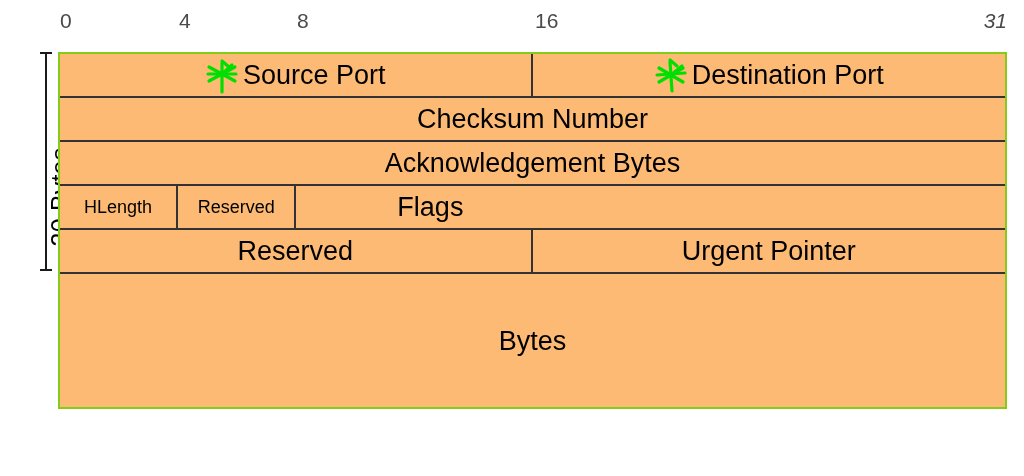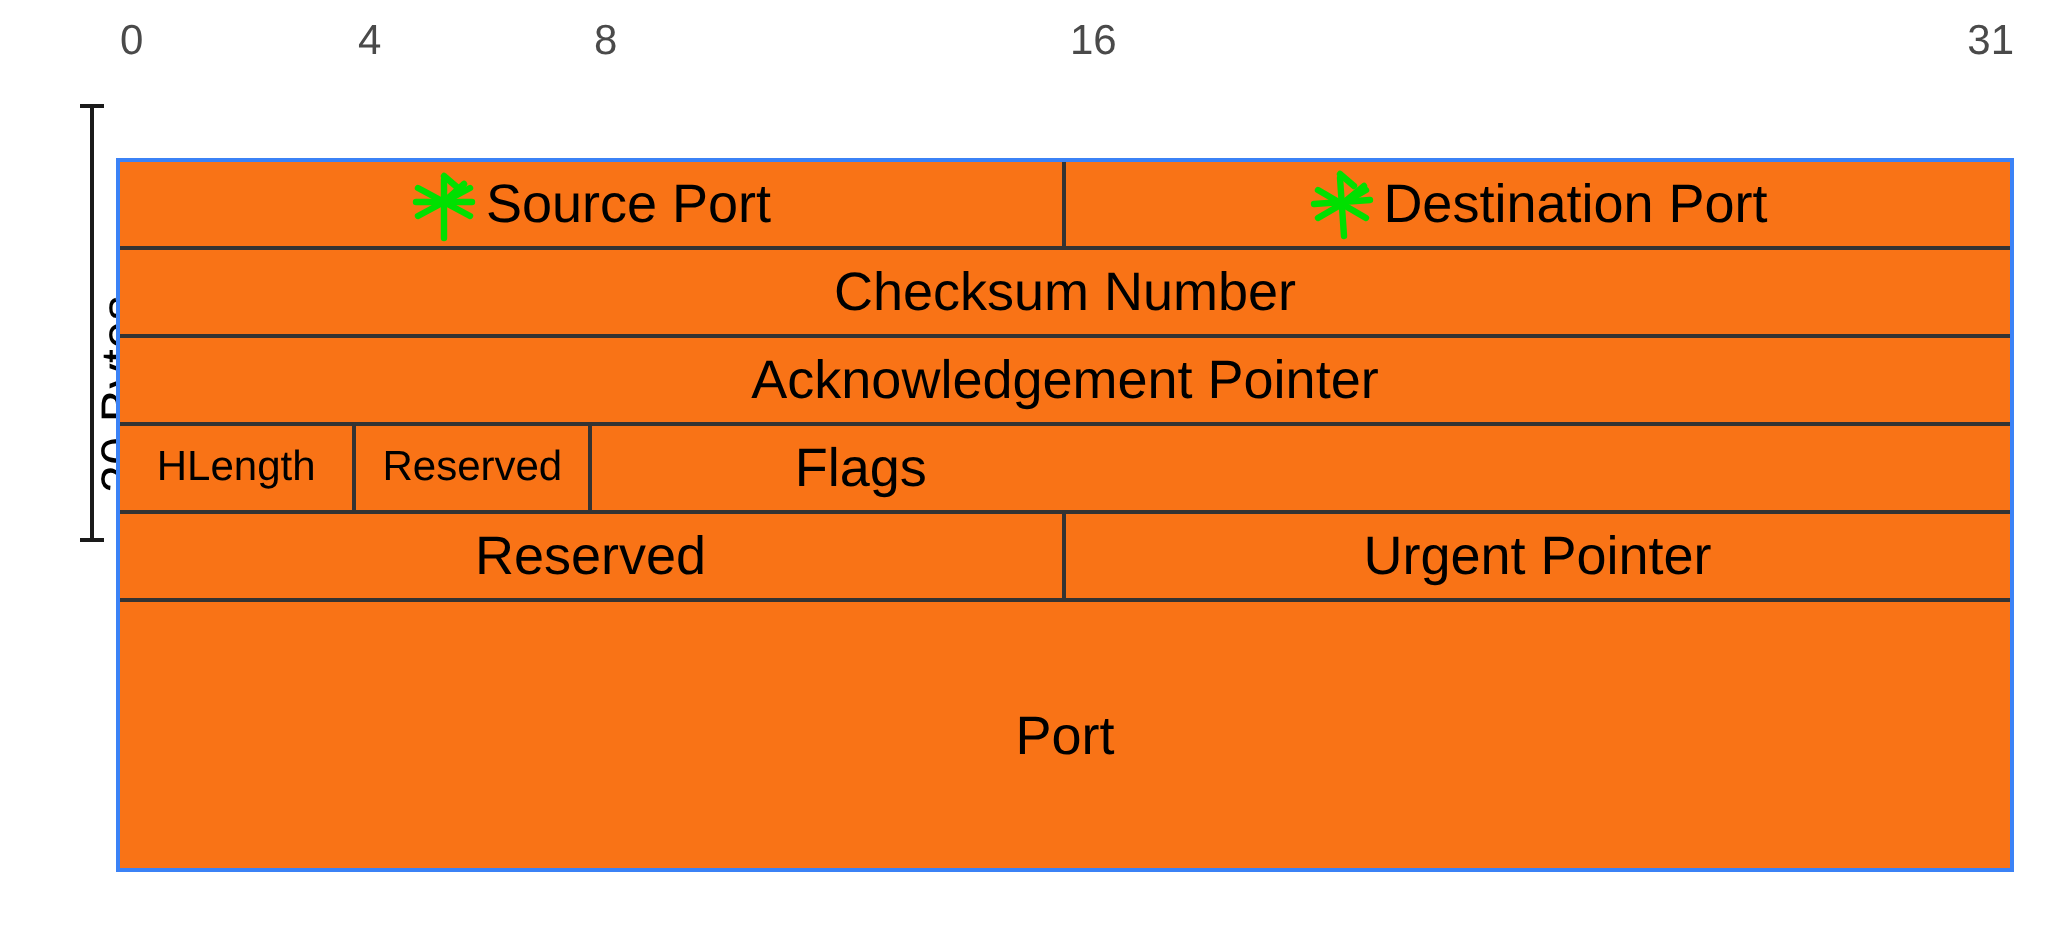--- a/index.html
+++ b/index.html
@@ -34,21 +34,21 @@
   .bit-tick {
     position: absolute;
     top: 0;
     font-size: 21px;
     line-height: 26px;
     color: #4a4a4a;
     font-family: "Liberation Sans", sans-serif;
     white-space: nowrap;
   }
   .bit-tick.left  { transform: translateX(2px); }
-  .bit-tick.right { transform: translateX(-100%); }
+  .bit-tick.right { transform: translateX(-100%); font-style: italic; }
 
   
   .byte-bracket {
     position: absolute;
     left: 40px;
     top: 52px;
     width: 12px;
     height: 219px;
   }
   .byte-bracket .stem {
@@ -82,24 +82,23 @@
     transform-origin: center center;
     white-space: nowrap;
   }
 
   
   .packet {
     position: absolute;
     left: 58px;
     top: 52px;
     width: 949px;
-    border: 2px solid #3b82f6;
+    border: 2px solid #84cc16;
     box-sizing: border-box;
-    background: #f97316;
-    margin-top: 27px;
+    background: #fdba74;
   }
   .prow {
     display: flex;
     box-sizing: border-box;
     border-bottom: 2px solid #333333;
   }
   .prow:last-child { border-bottom: none; }
 
   .pcell {
     box-sizing: border-box;
@@ -112,21 +111,21 @@
   }
   .pcell:last-child { border-right: none; }
 
   .cell-label {
     font-size: 27px;
     line-height: 30px;
     white-space: nowrap;
     color: #000000;
   }
   .cell-label.small {
-    font-size: 21px;
+    font-size: 18px;
     line-height: 24px;
   }
 
   
   .h-std  { height: 44px; }
   .h-data { height: 133px; }
 
   .h-data .pcell { align-items: center; }
 
   
@@ -208,21 +207,21 @@
     </div>
 
     <div class="prow h-std">
       <div class="pcell w-32">
         <span class="cell-label">Checksum Number</span>
       </div>
     </div>
 
     <div class="prow h-std">
       <div class="pcell w-32">
-        <span class="cell-label">Acknowledgement Pointer</span>
+        <span class="cell-label">Acknowledgement Bytes</span>
       </div>
     </div>
 
     <div class="prow h-std">
       <div class="pcell w-4">
         <span class="cell-label small">HLength</span>
       </div>
       <div class="pcell w-4">
         <span class="cell-label small">Reserved</span>
       </div>
@@ -236,18 +235,18 @@
         <span class="cell-label">Reserved</span>
       </div>
       <div class="pcell w-16">
         <span class="cell-label">Urgent Pointer</span>
       </div>
     </div>
 
 
     <div class="prow h-data">
       <div class="pcell w-32">
-        <span class="cell-label">Port</span>
+        <span class="cell-label">Bytes</span>
       </div>
     </div>
 
   </div>
 </div>
 
 </body></html>

